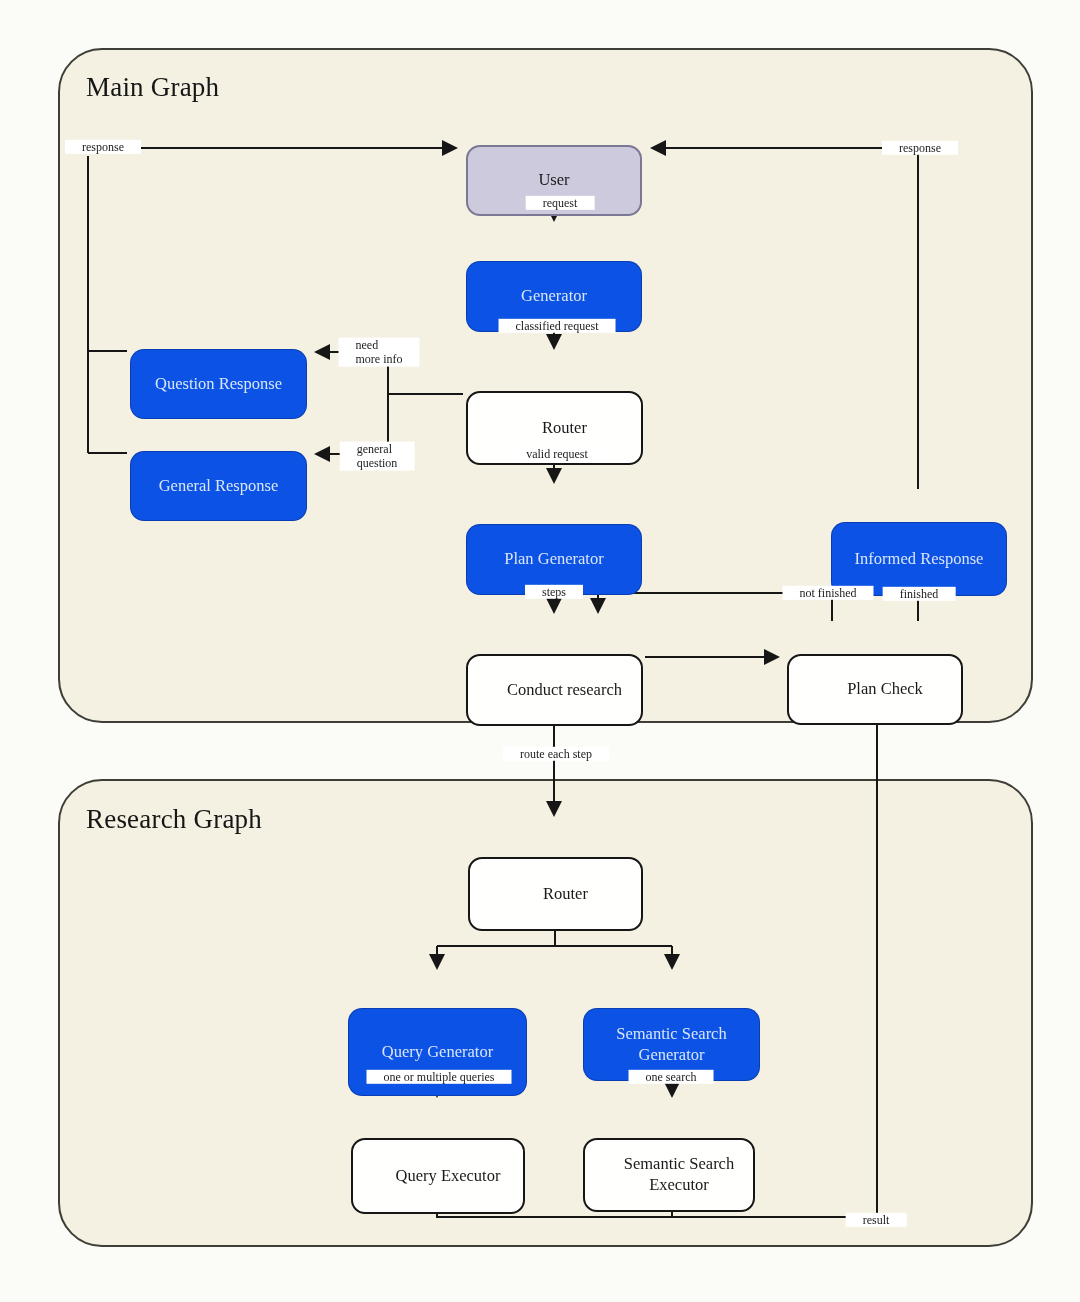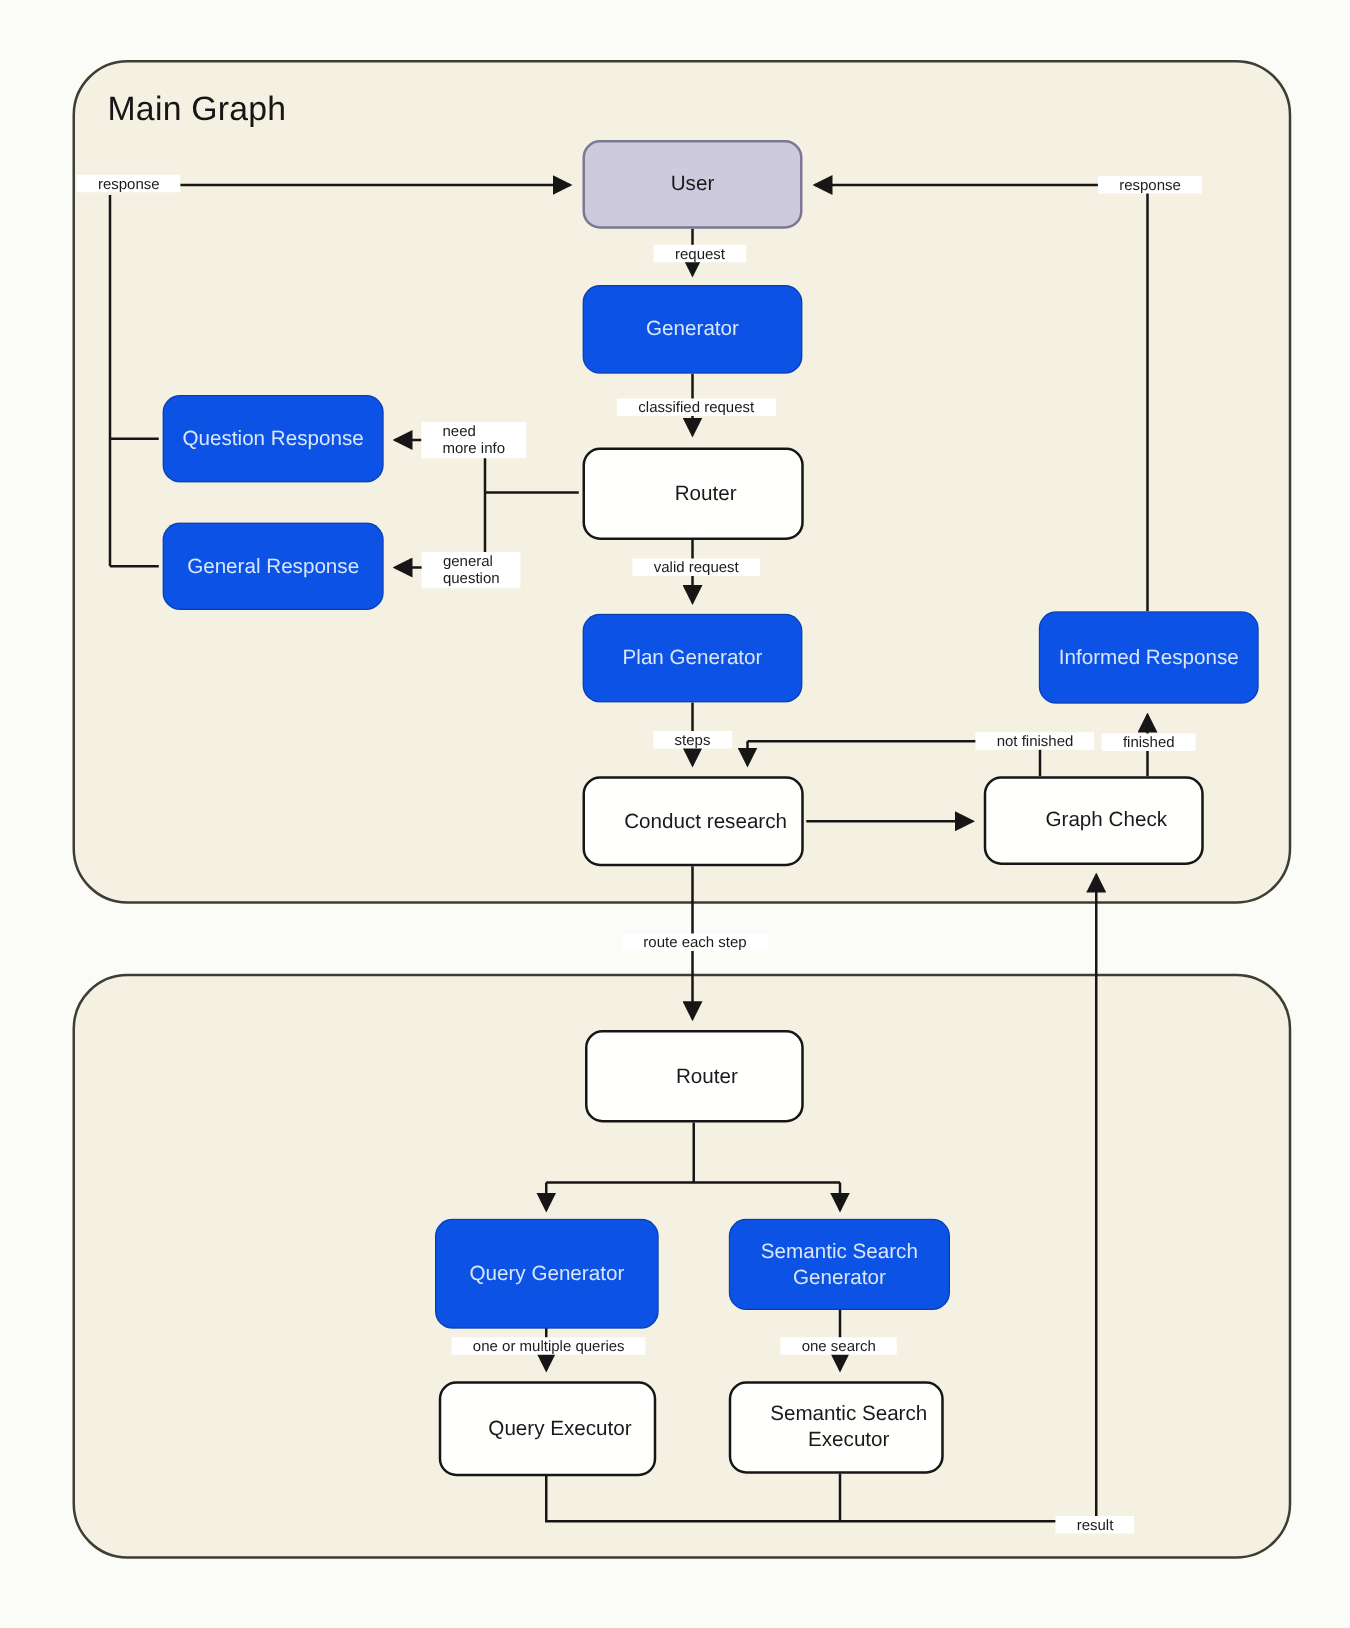--- a/index.html
+++ b/index.html
@@ -1,38 +1,38 @@
 <!DOCTYPE html>
 <html style="--page-bg: #fbfbf8; --container-fill: #f4f1e2; --container-border: #3e3e36; --node-blue: #0c52e4; --node-white-fill: #fffffe; --node-user-fill: #cdcade; --node-user-border: #7b7794; --node-text-light: #d9e6fa; --node-text-dark: #1a1a1a; --edge-color: #161616; --label-bg: #ffffff; --label-color: #1c1c1c; --title-color: #161616;"><head>
 <meta charset="utf-8">
 <style>
   html,body{margin:0;padding:0;background:#fbfbf8;}
   #canvas{
     position:relative;width:1080px;height:1302px;overflow:hidden;
-    font-family:Liberation Sans, sans-serif;
+    font-family:Liberation Serif, serif;
     background:var(--page-bg,#fbfbf8);
   }
   .container{
     position:absolute;
     background:var(--container-fill,#f4f1e2);
     border:2px solid var(--container-border,#3e3e36);
     border-radius:44px;
     box-sizing:border-box;
   }
   .gtitle{
     position:absolute;font-size:27px;letter-spacing:.2px;
     color:var(--title-color,#161616);
   }
   svg.edges{position:absolute;left:0;top:0;}
   .edge{stroke:var(--edge-color,#161616);stroke-width:2;fill:none;}
   .arrhead{fill:var(--edge-color,#161616);}
   .node{
     position:absolute;display:flex;align-items:center;justify-content:center;
     text-align:center;border-radius:14px;font-size:16.5px;line-height:1.25;
-    white-space:pre-line;box-sizing:border-box;
+    white-space:pre-line;box-sizing:border-box;margin-top:33px;
   }
   .node.white{
     background:var(--node-white-fill,#fffffe);
     border:2px solid var(--edge-color,#161616);
     color:var(--node-text-dark,#1a1a1a);
     padding-left:20px;
   }
   .node.blue{
     background:var(--node-blue,#0c52e4);
     border:1px solid rgba(6,42,130,.5);
@@ -52,20 +52,21 @@
 </style>
 </head>
 <body>
 
 <div id="canvas">
 
   <div class="container" style="left:58px;top:48px;width:975px;height:675px;"></div>
   <div class="container" style="left:58px;top:779px;width:975px;height:468px;"></div>
 
   <div class="gtitle" style="left:86px;top:72px;">Main Graph</div>
+  <div class="gtitle" style="left:86px;top:804px;">Research Graph</div>
 
   <svg class="edges" width="1080" height="1302" viewBox="0 0 1080 1302">
     <defs>
       <marker id="arr" markerWidth="8" markerHeight="8" refX="7" refY="4" orient="auto">
         <path class="arrhead" d="M0,0 L8,4 L0,8 z"></path>
       </marker>
     </defs>
 
     <path class="edge" d="M137,148 H456" marker-end="url(#arr)"></path>
     <path class="edge" d="M88,156 V453 M88,351 H127 M88,453 H127"></path>
@@ -105,21 +106,21 @@
   </svg>
 
   <div class="node lavender" style="left:466px;top:112px;width:176px;height:71px;">User</div>
   <div class="node blue" style="left:466px;top:228px;width:176px;height:71px;">Generator</div>
   <div class="node blue" style="left:130px;top:316px;width:177px;height:70px;">Question Response</div>
   <div class="node blue" style="left:130px;top:418px;width:177px;height:70px;">General Response</div>
   <div class="node white" style="left:466px;top:358px;width:177px;height:74px;">Router</div>
   <div class="node blue" style="left:466px;top:491px;width:176px;height:71px;">Plan Generator</div>
   <div class="node blue" style="left:831px;top:489px;width:176px;height:74px;">Informed Response</div>
   <div class="node white" style="left:466px;top:621px;width:177px;height:72px;">Conduct research</div>
-  <div class="node white" style="left:787px;top:621px;width:176px;height:71px;">Graph Check</div>
+  <div class="node white" style="left:787px;top:621px;width:176px;height:71px;">Plan Check</div>
 
   <div class="node white" style="left:468px;top:824px;width:175px;height:74px;">Router</div>
   <div class="node blue" style="left:348px;top:975px;width:179px;height:88px;text-align:right;">Query Generator</div>
   <div class="node blue" style="left:583px;top:975px;width:177px;height:73px;">Semantic Search
 Generator</div>
   <div class="node white" style="left:351px;top:1105px;width:174px;height:76px;">Query Executor</div>
   <div class="node white" style="left:583px;top:1105px;width:172px;height:74px;">Semantic Search
 Executor</div>
 
   <div class="elabel" style="left:103px;top:147px;">response</div>

